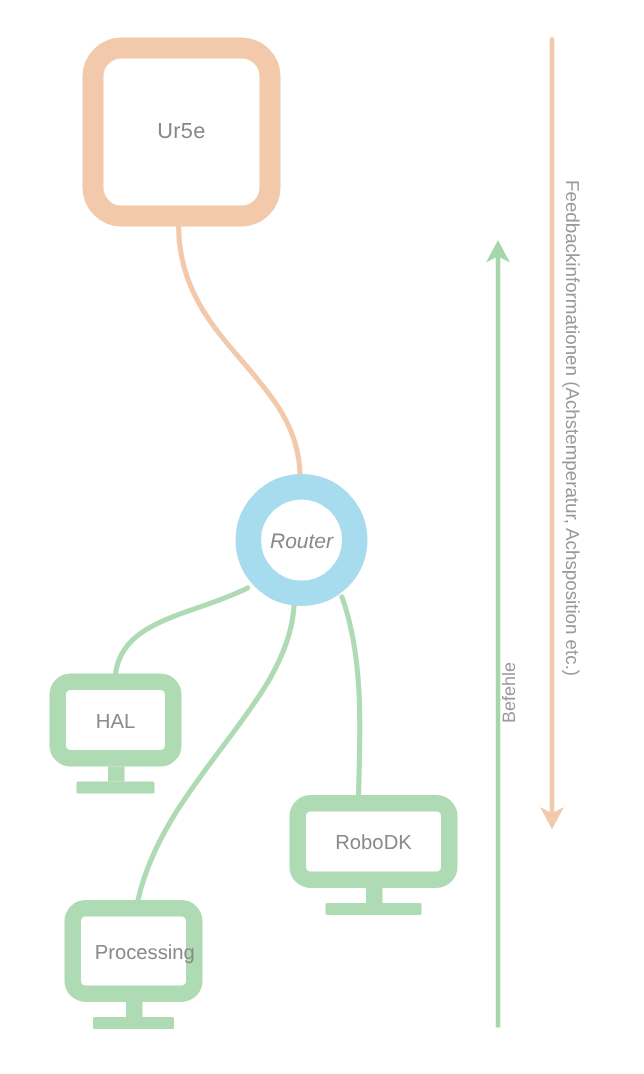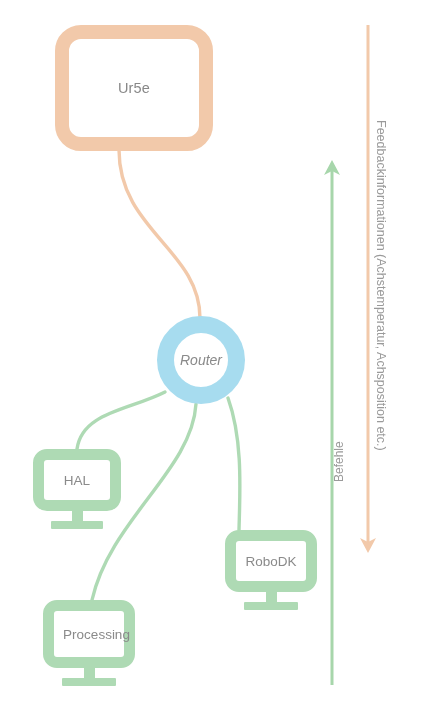--- a/index.html
+++ b/index.html
@@ -23,21 +23,21 @@
     top: 0;
     width: 429px;
     height: 716px;
   }
 
   
   .robot-node {
     position: absolute;
     left: 55px;
     top: 25px;
-    width: 158px;
+    width: 132px;
     height: 126px;
     box-sizing: border-box;
     border: 14px solid #f2c9aa;
     border-radius: 26px;
     background: #ffffff;
     display: flex;
     align-items: center;
     justify-content: center;
   }
   .robot-node .node-label {
@@ -97,21 +97,21 @@
   }
   .monitor .base {
     width: 58%;
     height: 8px;
     background: #aedab4;
     margin: 0 auto;
     border-radius: 1px;
   }
 
   .monitor-hal      { left: 33px;  top: 449px; width: 88px; }
-  .monitor-robodk   { left: 193px; top: 530px; width: 92px; margin-left: 32px; }
+  .monitor-robodk   { left: 193px; top: 530px; width: 112px; }
   .monitor-processing { left: 43px; top: 600px; width: 92px; }
   .monitor-processing .screen { height: 68px; padding-left: 15px; }
 
   
   .flow-label {
     position: absolute;
     color: #9a9a9a;
     white-space: nowrap;
     transform-origin: 0 0;
     font-size: 12.5px;

